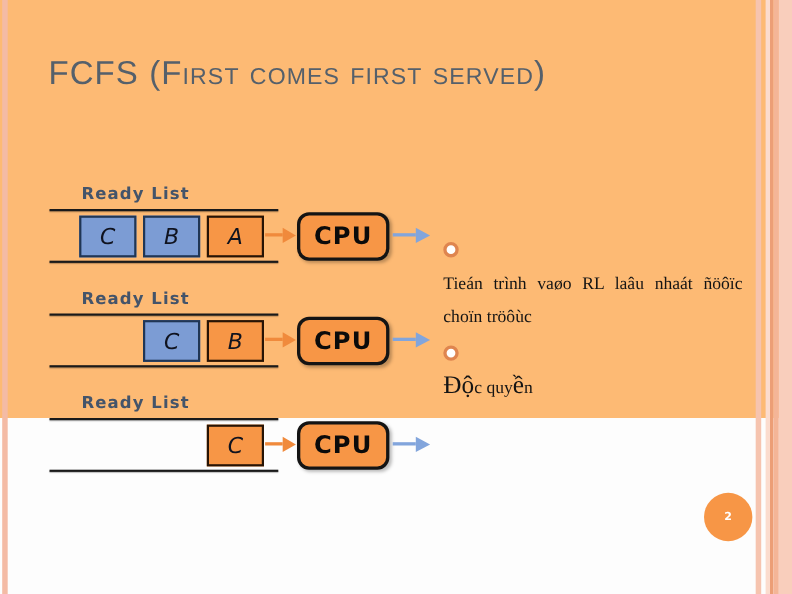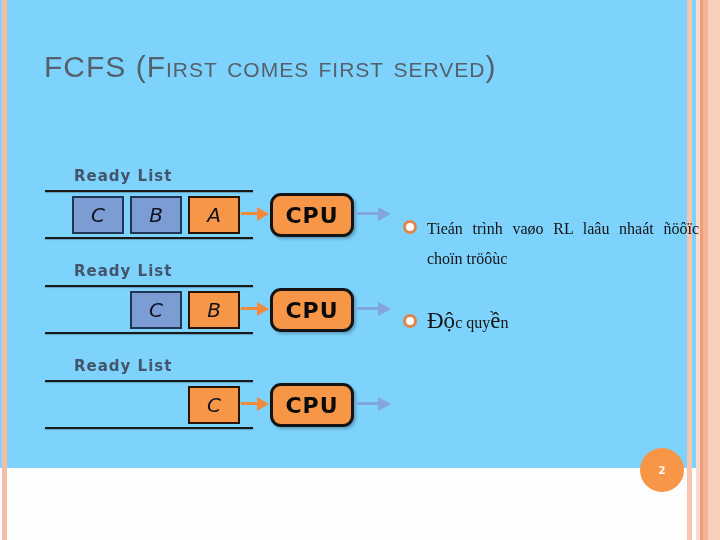--- a/index.html
+++ b/index.html
@@ -1,18 +1,18 @@
 <!DOCTYPE html>
 <html><head>
 <meta charset="utf-8">
 <style>
   html,body{margin:0;padding:0;}
   body{width:720px;height:540px;background:#FDFDFD;overflow:hidden;
        font-family:"Liberation Sans",sans-serif;position:relative;}
-  #slide{position:absolute;inset:0;width:720px;height:468px;background:#7dd3fc;}
+  #slide{position:absolute;inset:0;width:720px;height:380px;background:#fdba74;}
 
   
   .stripe{position:absolute;top:0;height:540px;}
   .stripe-left{left:2px;width:5px;background:#F4BBA5;}
   .s1{left:687px;width:5px;background:#F6C4AF;}
   .s2{left:696px;width:4px;background:#FBDCCE;}
   .s3{left:700px;width:3px;background:#EC9E76;}
   .s4{left:703px;width:5px;background:#F4B597;}
   .s5{left:708px;width:12px;background:#F9CEBC;}
 
@@ -41,21 +41,21 @@
   .arrow-line{position:absolute;height:3px;}
   .arrow-head{position:absolute;width:0;height:0;border-top:7px solid transparent;
               border-bottom:7px solid transparent;}
   .oa-line{left:241px;top:45px;width:16px;background:#F08A3C;}
   .oa-head{left:257px;top:40px;border-left:12px solid #F08A3C;}
   .ba-line{left:357px;top:45px;width:21px;background:#82A5DC;}
   .ba-head{left:378px;top:40px;border-left:13px solid #82A5DC;}
 
   
   .bullet{position:absolute;left:403px;display:flex;gap:10px;align-items:flex-start;}
-  #bullet0{top:214px;} #bullet1{top:279px;} #bullet2{top:308px;}
+  #bullet0{top:214px;flex-direction:column;} #bullet1{top:279px;} #bullet2{top:308px;flex-direction:column;}
   .marker{width:8px;height:8px;border:3px solid #DF854F;border-radius:50%;
           background:#fff;flex:none;margin-top:6px;}
   .bullet-text{font-family:"Liberation Serif",serif;font-size:16px;color:#141414;
                line-height:30px;}
   #bullet0 .bullet-text{width:272px;text-align:justify;}
   .bullet-text .big{font-size:23px;line-height:1;}
 
   
   .page-circle{position:absolute;left:640px;top:448px;width:44px;height:44px;
                border-radius:50%;background:#F79646;display:flex;align-items:center;

